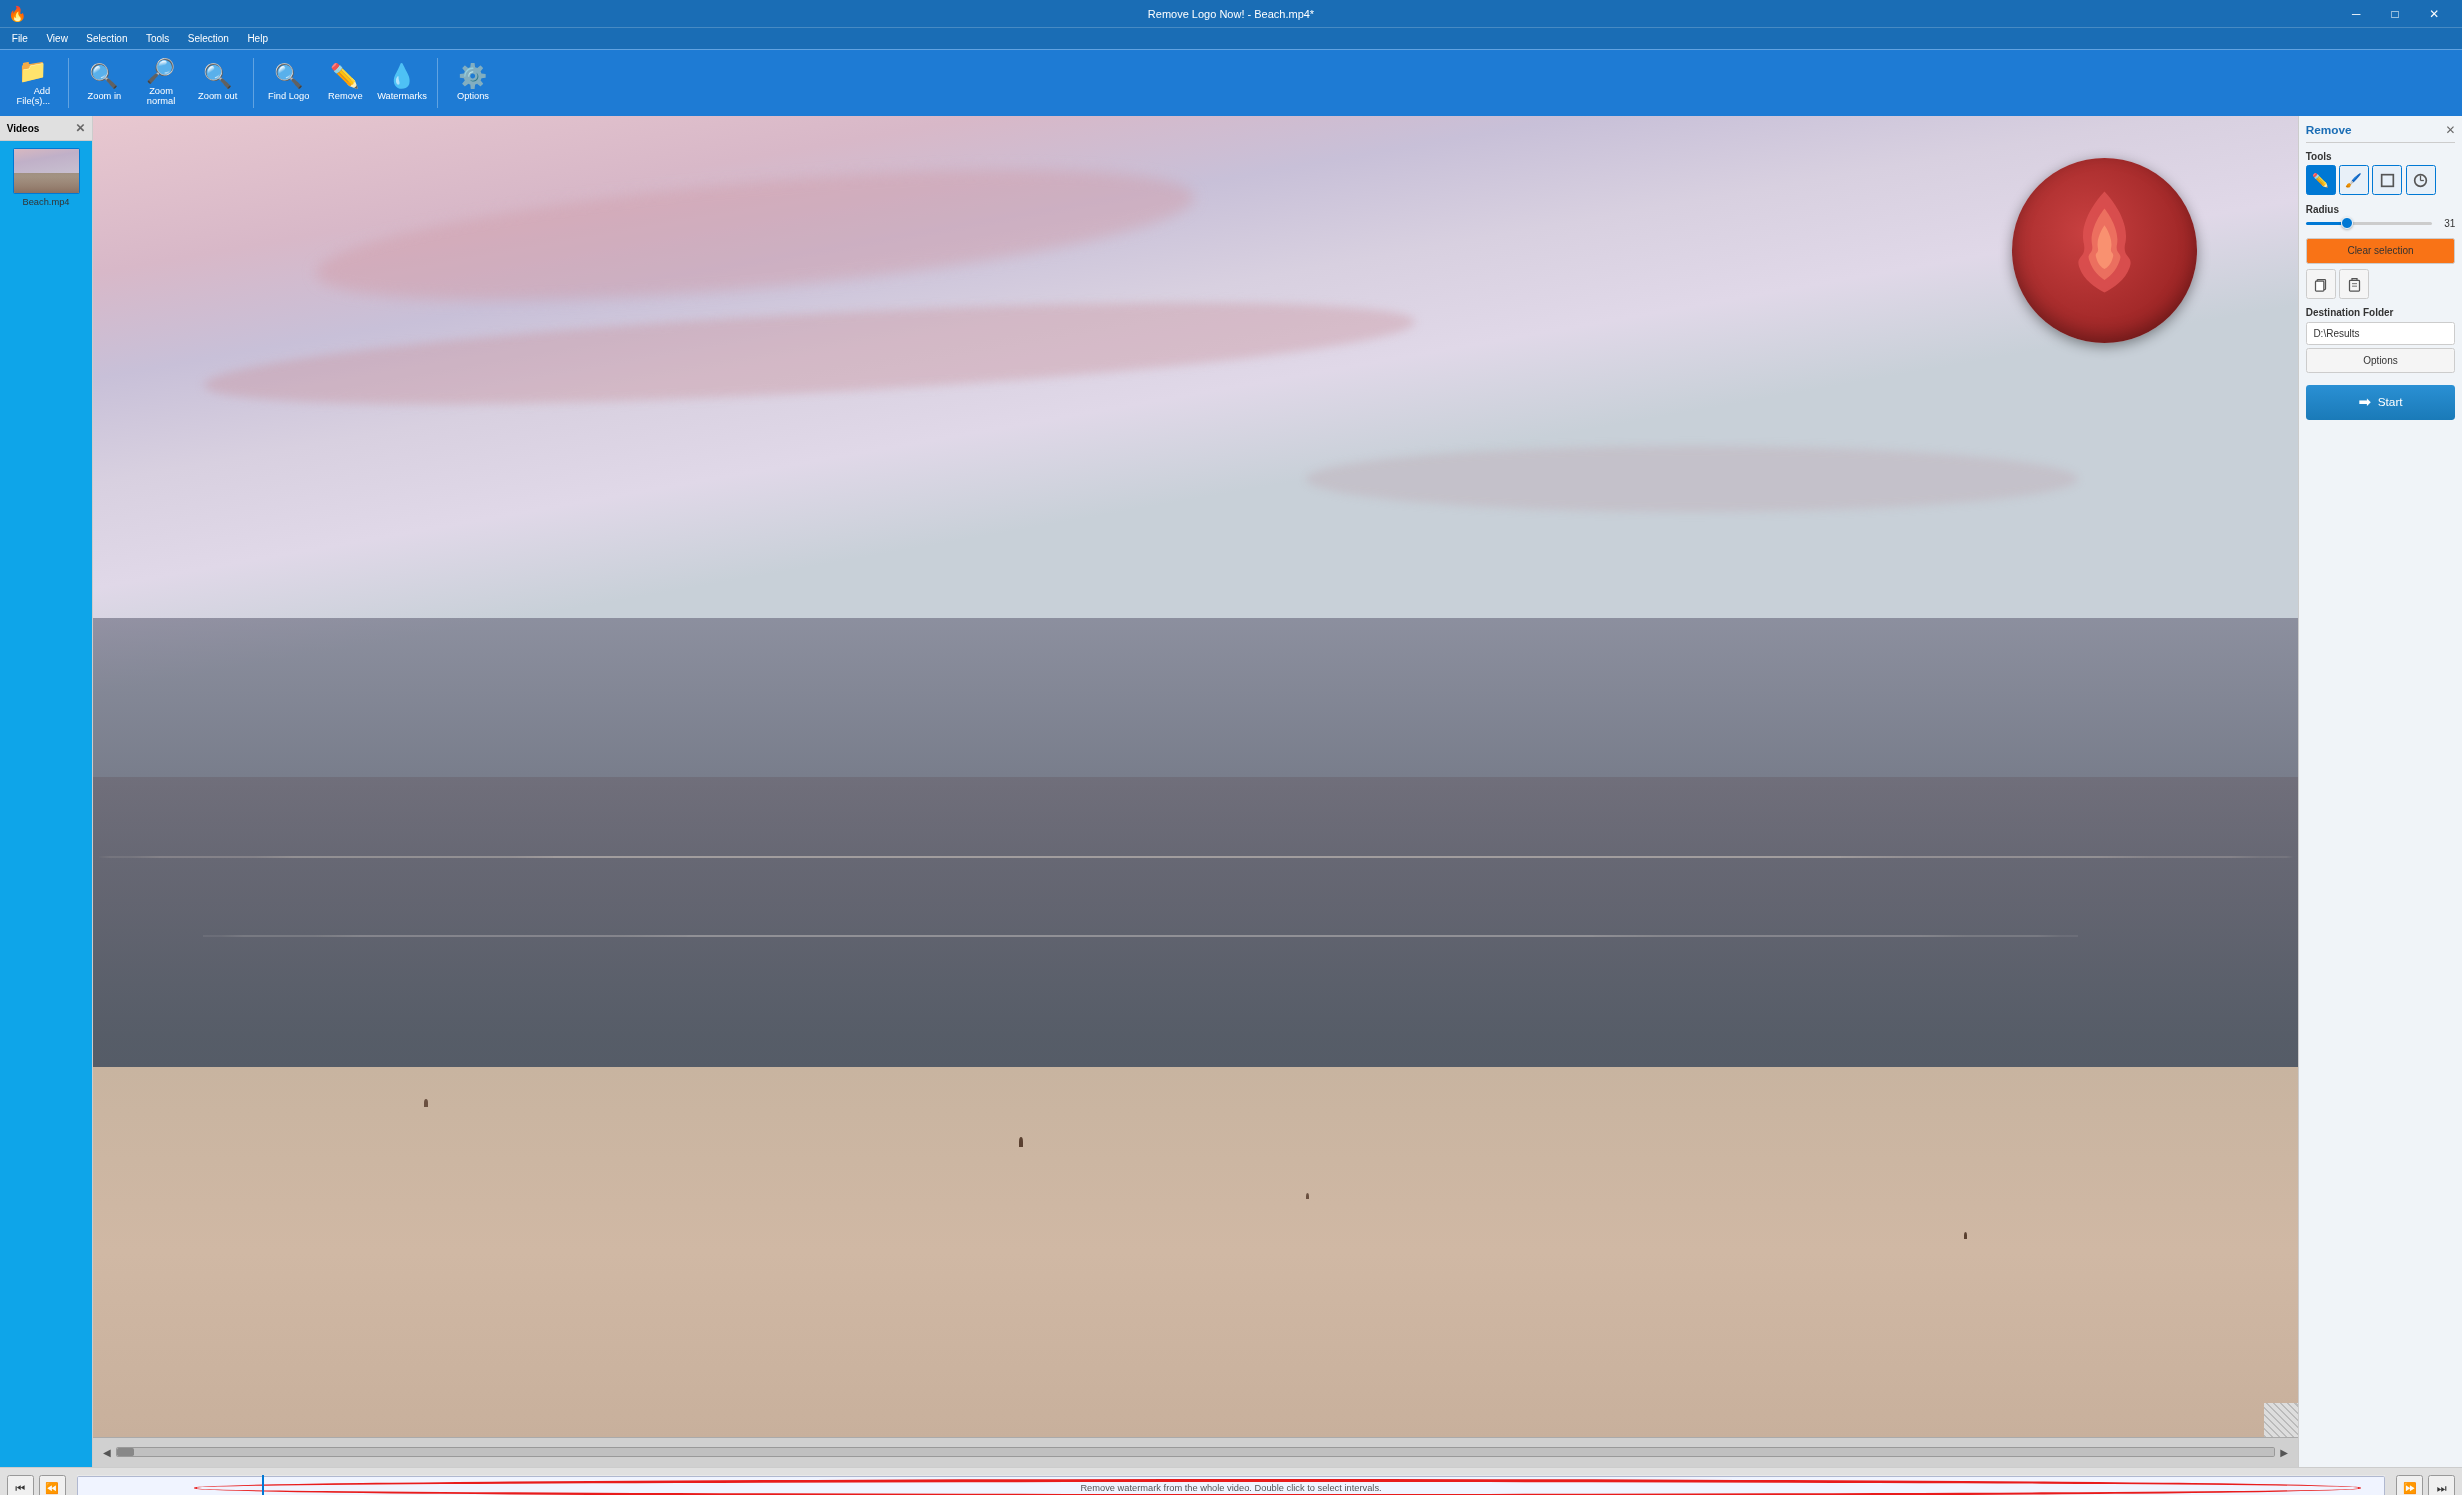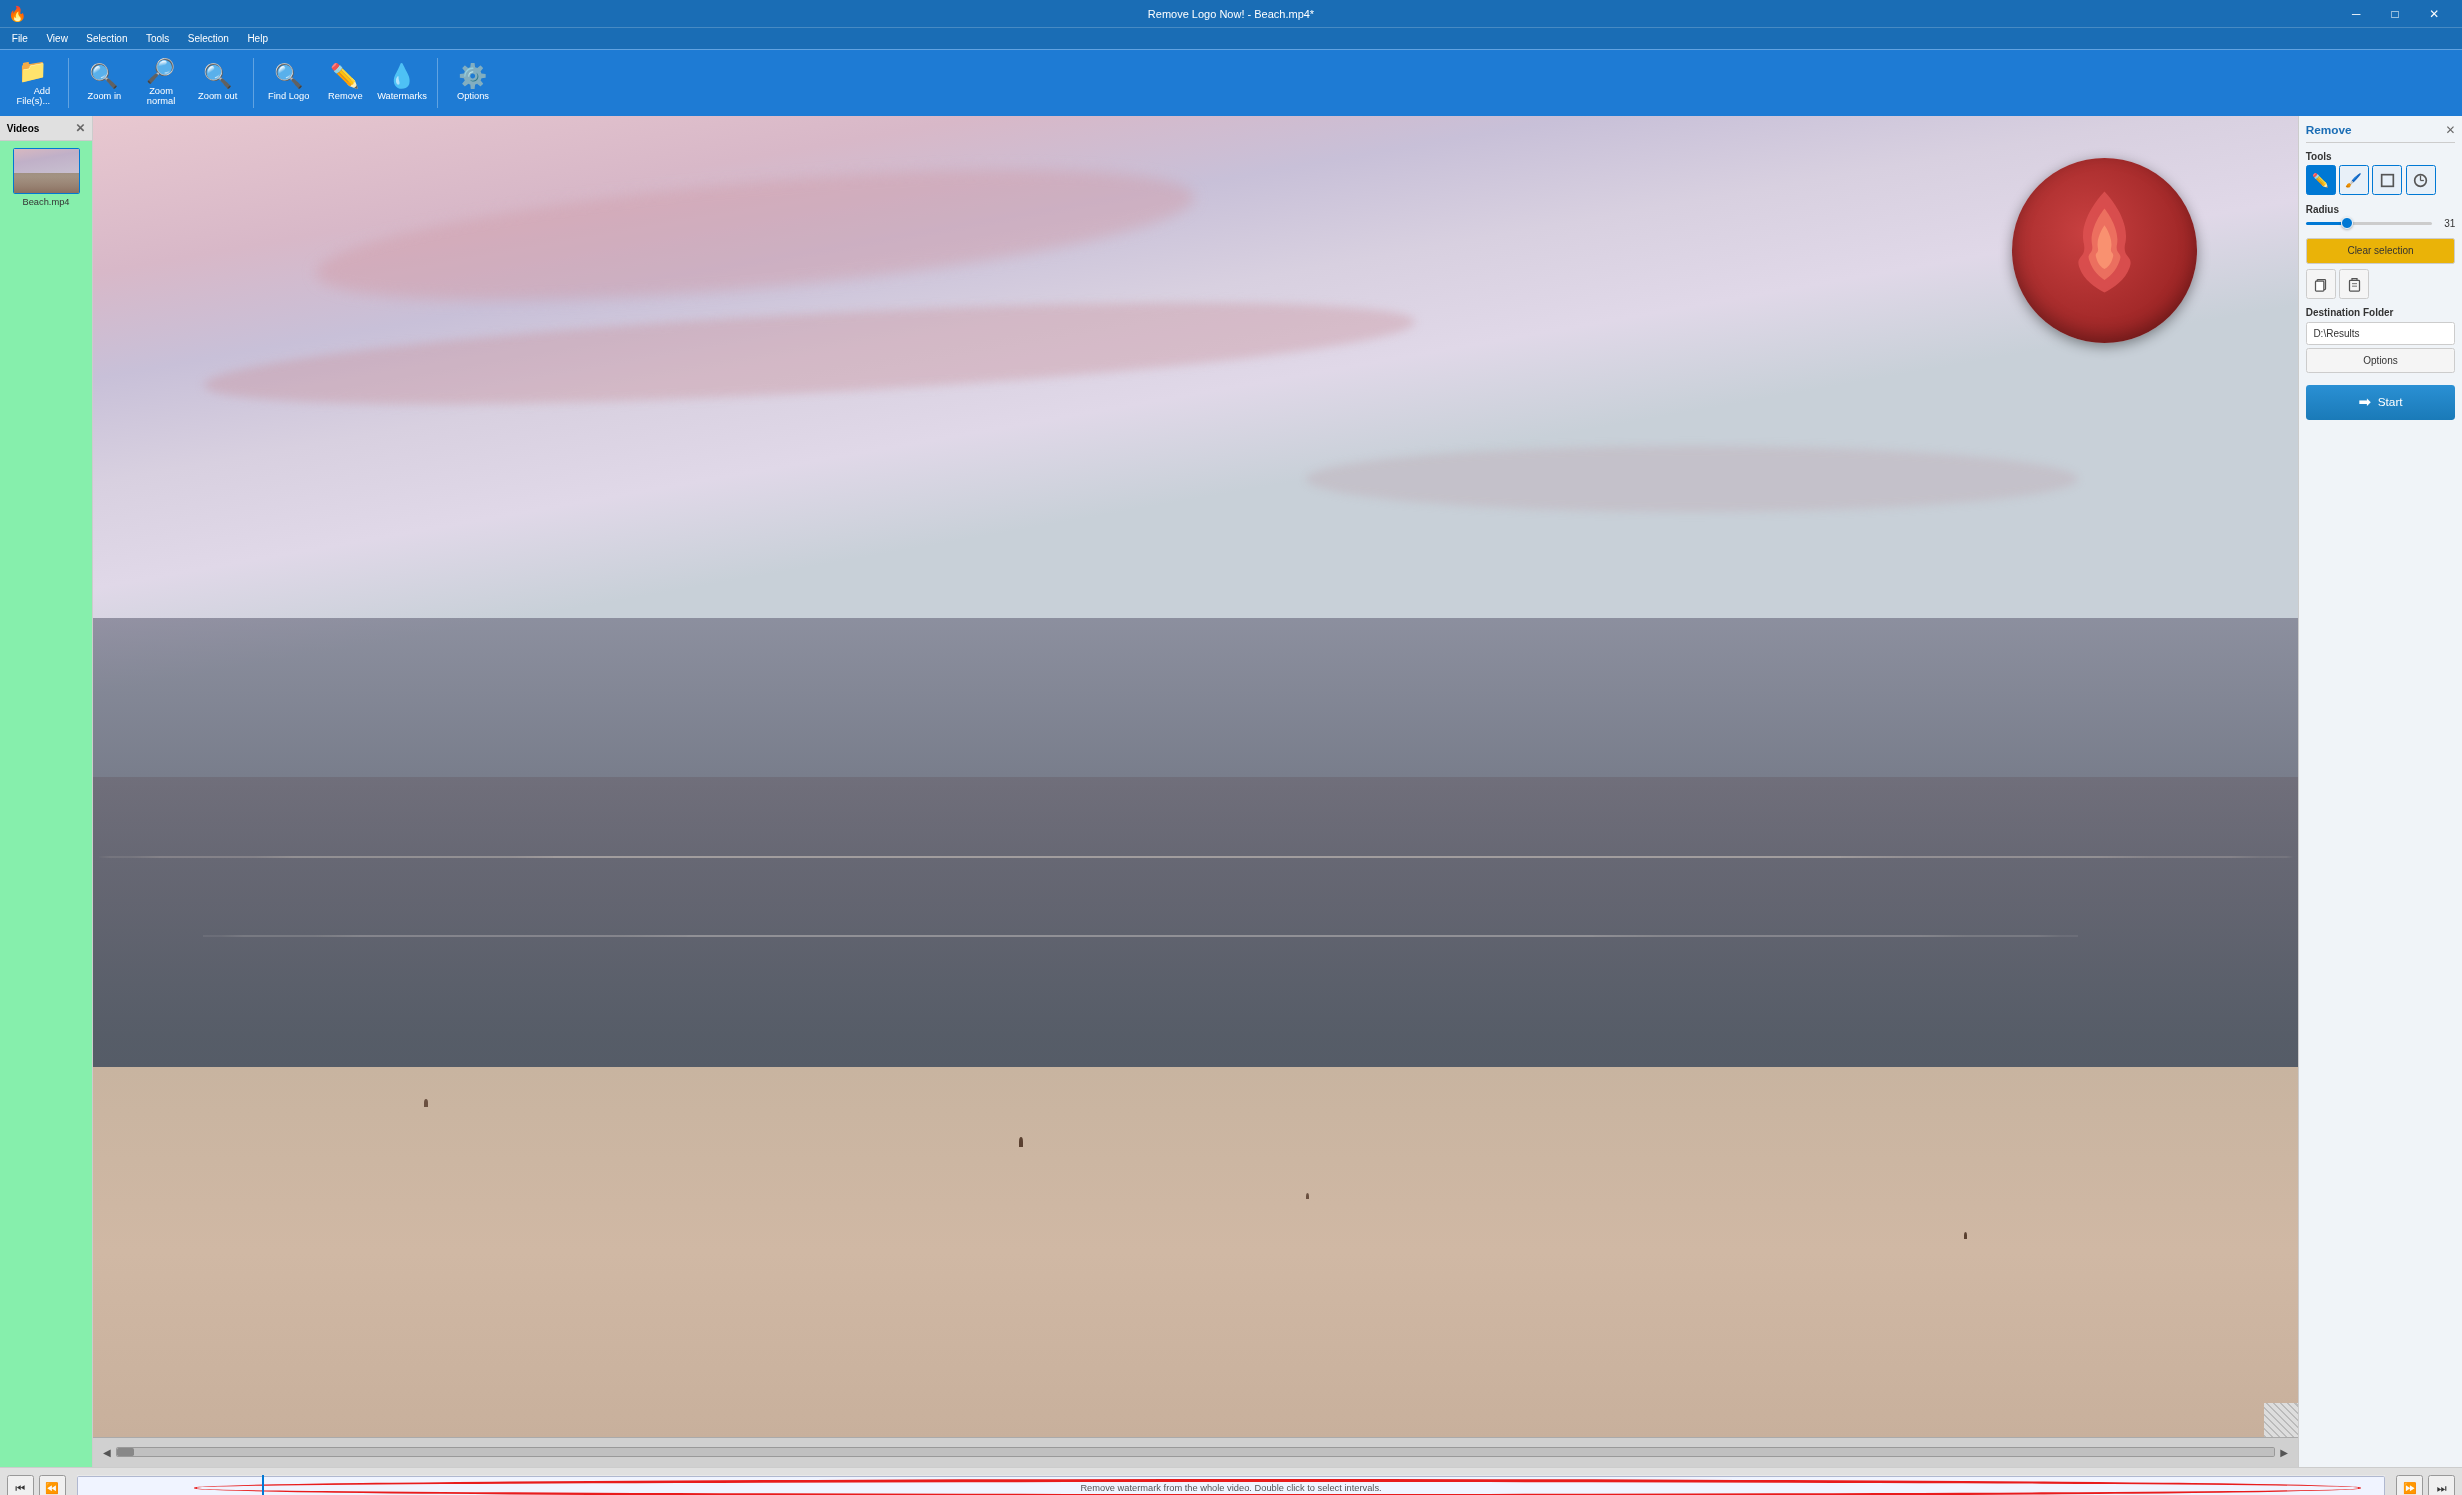--- a/index.html
+++ b/index.html
@@ -68,21 +68,21 @@
     
     .main-layout {
       display: flex;
       height: calc(1496px - 27px - 22px - 67px - 29.4px);
       background: #e8e8e8;
     }
 
     
     .sidebar {
       width: 93px;
-      background: #86efac;
+      background: #0ea5e9;
       border-right: 0.8px solid #ccc;
       display: flex;
       flex-direction: column;
     }
     .sidebar-header {
       display: flex;
       align-items: center;
       justify-content: space-between;
       padding: 5px 6.7px;
       background: #e0e0e0;
@@ -300,21 +300,21 @@
       border-radius: 50%;
       border: 1.7px solid white;
       box-shadow: 0 0.8px 2.5px rgba(0,0,0,0.3);
     }
     .radius-value { font-size: 10px; color: #333; min-width: 17px; text-align: right; }
 
     
     .clear-btn {
       width: 100%;
       padding: 6.7px;
-      background: #eab308;
+      background: #f97316;
       border: 0.8px solid #ccc;
       border-radius: 2.5px;
       cursor: pointer;
       font-size: 10px;
       color: #333;
       text-align: center;
     }
 
     
     .copy-paste-row {

